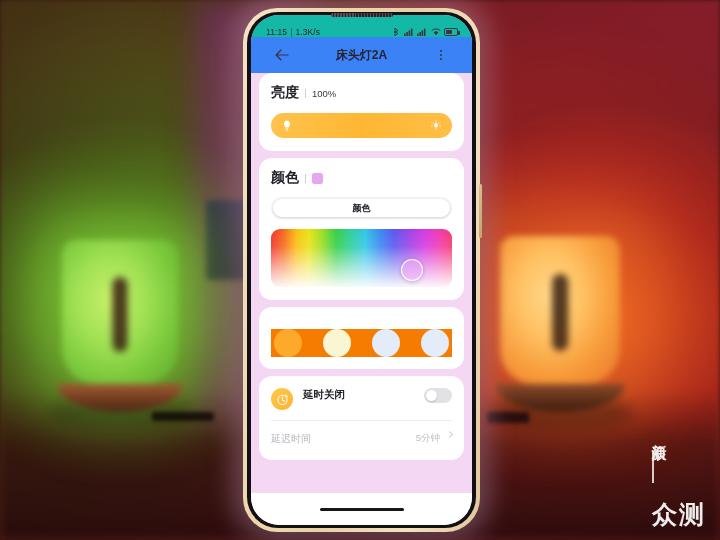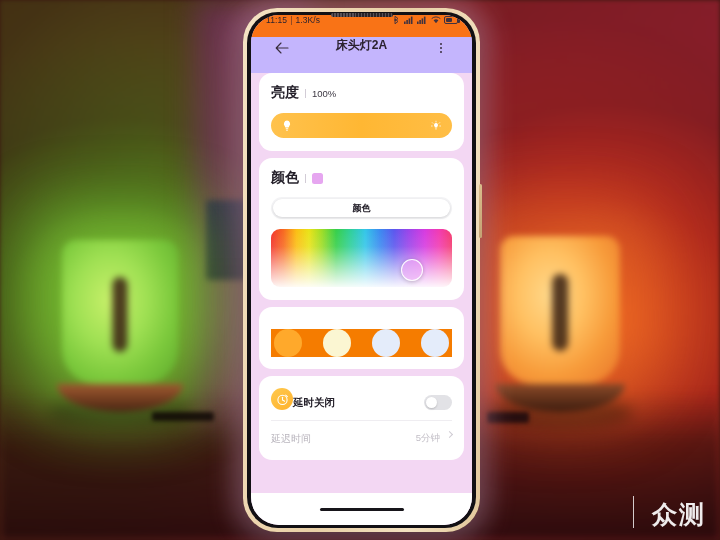--- a/index.html
+++ b/index.html
@@ -148,23 +148,23 @@
     width: 3px; height: 54px;
     border-radius: 2px;
     background: linear-gradient(180deg, #d9bd8c, #c4a374);
     z-index: 30;
   }
 
   
   .statusbar {
     height: 22px;
     flex: 0 0 22px;
-    background: #f97316;
-    display: flex;
-    align-items: flex-start;
+    background: #14b8a6;
+    display: flex;
+    align-items: flex-end;
     justify-content: space-between;
     padding: 0 14px 0 15px;
     color: #2e2430;
     font-size: 8.5px;
     letter-spacing: .1px;
   }
   .status-left { display: flex; align-items: center; gap: 3px; font-weight: 500; white-space: nowrap; }
   .status-sep { opacity: .7; }
   .status-right { display: flex; align-items: center; gap: 3.5px; }
   .si { display: block; }
@@ -179,23 +179,23 @@
     content: "";
     position: absolute; right: -2.5px; top: 2px;
     width: 1.5px; height: 3.5px;
     background: #40323f; border-radius: 0 1px 1px 0;
   }
   .batt-fill { width: 6px; height: 4px; margin-left: 1px; background: #40323f; border-radius: 1px; }
 
   
   .appbar {
     flex: 0 0 36px;
-    background: #c4b5fd;
-    display: flex;
-    align-items: flex-start;
+    background: #3b82f6;
+    display: flex;
+    align-items: center;
     padding: 0 20px;
     position: relative;
   }
   .appbar-title {
     position: absolute;
     left: 0; right: 0;
     text-align: center;
     font-size: 12px;
     font-weight: 700;
     color: #2b2230;
@@ -311,21 +311,22 @@
   }
   .mode-dot {
     width: 28px; height: 28px;
     border-radius: 50%;
     cursor: pointer;
   }
 
   
   .timer-row {
     display: flex;
-    align-items: flex-end;
+    align-items: flex-start;
+    gap: 10px;
     padding: 2px 0 10px;
   }
   .timer-icon {
     width: 22px; height: 22px;
     border-radius: 50%;
     background: linear-gradient(145deg, #ffc94d, #ffb22e);
     display: flex; align-items: center; justify-content: center;
     flex: 0 0 22px;
   }
   .timer-label { font-size: 10.5px; font-weight: 700; color: #24202a; }
@@ -374,24 +375,25 @@
     border-radius: 2px;
     background: #17151a;
     cursor: pointer;
   }
 
   
   .watermark {
     position: absolute;
     right: 14px; bottom: 12px;
     display: flex;
-    align-items: flex-end;
+    align-items: flex-start;
     gap: 18px;
     color: #ffffff;
     opacity: .92;
+    flex-direction: column;
   }
   .wm-sina {
     font-size: 15px;
     line-height: 15px;
     font-weight: 700;
     writing-mode: vertical-rl;
     letter-spacing: 1px;
   }
   .wm-bar { width: 1.5px; height: 32px; background: rgba(255,255,255,0.85); }
   .wm-zc {

